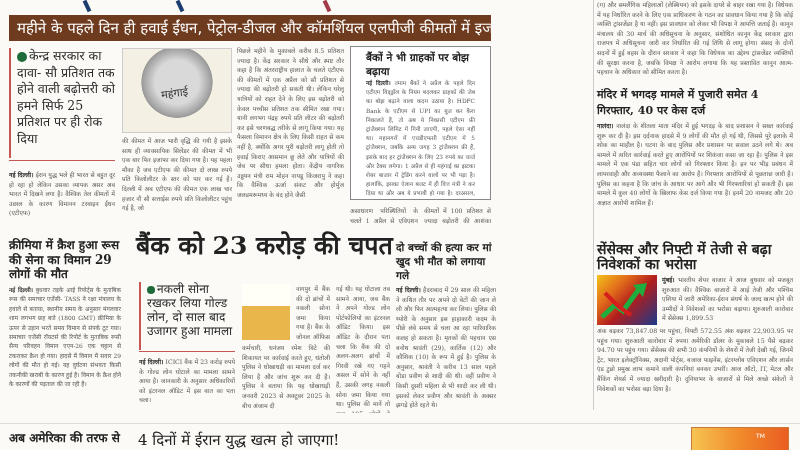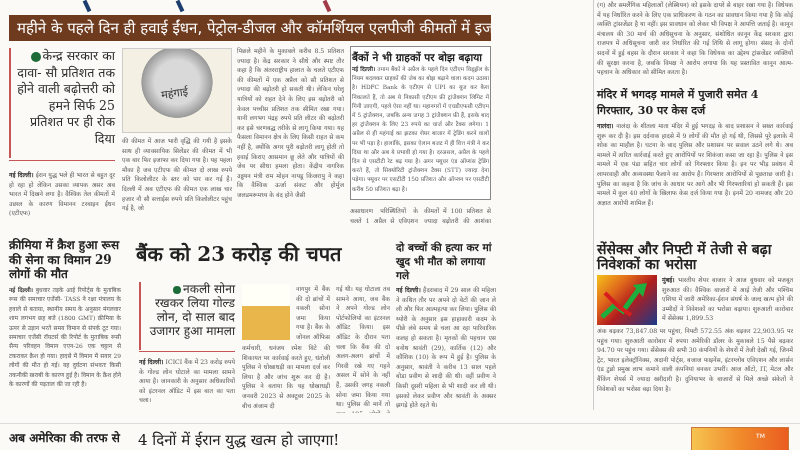--- a/index.html
+++ b/index.html
@@ -3,21 +3,21 @@
 <meta charset="utf-8">
 <style>
   * { box-sizing: border-box; margin: 0; padding: 0; }
   html, body { width: 800px; height: 450px; overflow: hidden; background: #fbfaf6; }
   body { font-family: "DejaVu Sans", sans-serif; color: #333; position: relative; }
   .abs { position: absolute; }
   .body-text { font-family: "DejaVu Serif", serif; font-size: 6.2px; line-height: 9.6px; color: #555; text-align: justify; }
   .dateline { font-weight: bold; color: #333; }
   .banner { left: 9px; top: 15px; width: 482px; height: 26px; background: #6e3b1f; color: #fff; font-size: 15px; line-height: 26px; padding-left: 8px; white-space: nowrap; overflow: hidden; }
   .topdecor { top: 0; height: 12px; width: 4px; transform: rotate(-25deg); }
-  .pullquote { border-left: 2px solid #c65555; padding-left: 6px; font-family: "DejaVu Serif", serif; color: #2a2a2a; text-align: right; }
+  .pullquote { border-left: 2px solid #c65555; padding-left: 6px; font-family: "DejaVu Serif", serif; color: #2a2a2a; }
   .bullet { display: inline-block; width: 10px; height: 10px; border-radius: 50%; background: #1e6b3a; vertical-align: middle; margin-right: 2px; }
   .head2 { font-family: "DejaVu Serif", serif; color: #222; font-weight: bold; }
   .boxed { border: 1px solid #888; background: #fff; }
   .vrule { width: 1px; background: #ccc; }
   .img-mahangai { background: radial-gradient(circle at 50% 40%, #d9d9d9 0 30%, #9a9a9a 48%, #f4f0e4 49%), #f4f0e4; border: 1px solid #ccc; }
   .img-mahangai span { position: absolute; left: 38px; top: 36px; font-family: "DejaVu Serif", serif; font-size: 11px; color: #333; transform: rotate(-8deg); }
   .gold { background: linear-gradient(180deg, #fffef7 0 40%, #e8b64a 40% 100%); }
   .stock-img { background: linear-gradient(135deg, #f5c21b 0%, #e06a1b 30%, #b21d1d 55%, #1a3a8a 100%); }
   .ad { background: linear-gradient(90deg, #f6c451, #f08a2a 50%, #ea5d21); border: 1px solid #c9783a; }
 </style>
@@ -45,54 +45,54 @@
 </div>
 
 <div class="abs body-text" style="left:122px;top:136px;width:110px;height:88px;overflow:hidden;">
   <span>की कीमत में आज भारी वृद्धि की गयी है इसके साथ ही व्यावसायिक सिलेंडर की कीमत में भी एक बार फिर इजाफा कर दिया गया है। यह पहला मौका है जब एटीएफ की कीमत दो लाख रुपये प्रति किलोलीटर के स्तर को पार कर गई है। दिल्ली में अब एटीएफ की कीमत एक लाख चार हजार नौ सौ सत्ताईस रुपये प्रति किलोलीटर पहुंच गई है, जो</span>
 </div>
 
 <div class="abs body-text" style="left:237px;top:46px;width:107px;height:178px;overflow:hidden;">
   <span>पिछले महीने के मुकाबले करीब 8.5 प्रतिशत ज्यादा है। केंद्र सरकार ने सीधे और स्पष्ट तौर कहा है कि अंतरराष्ट्रीय हालात के चलते एटीएफ की कीमतों में एक अप्रैल को सौ प्रतिशत से ज्यादा की बढ़ोतरी हो सकती थी। लेकिन घरेलू यात्रियों को राहत देने के लिए इस बढ़ोतरी को केवल पच्चीस प्रतिशत तक सीमित रखा गया। यानी लगभग पंद्रह रुपये प्रति लीटर की बढ़ोतरी कर इसे चरणबद्ध तरीके से लागू किया गया। यह फैसला विमानन क्षेत्र के लिए किसी राहत से कम नहीं है, क्योंकि अगर पूरी बढ़ोतरी लागू होती तो हवाई किराए आसमान छू लेते और यात्रियों की जेब पर सीधा हमला होता। केंद्रीय नागरिक उड्डयन मंत्री राम मोहन नायडू किंजरापु ने कहा कि वैश्विक ऊर्जा संकट और होर्मुज जलडमरूमध्य के बंद होने जैसी</span>
 </div>
 
-<div class="abs boxed" style="left:350px;top:46px;width:141px;height:154px;padding:3px 1px;overflow:hidden;">
+<div class="abs boxed" style="left:350px;top:46px;width:141px;height:154px;padding:3px 15px;overflow:hidden;">
   <div class="head2" style="font-size:10.5px;line-height:14px;margin-bottom:1px;">बैंकों ने भी ग्राहकों पर बोझ बढ़ाया</div>
   <div class="body-text" style="font-size:5.8px;line-height:9.2px;">
     <span class="dateline">नई दिल्ली।</span>
     <span>तमाम बैंकों ने अप्रैल के पहले दिन एटीएम विड्ड्रॉल के नियम बदलकर ग्राहकों की जेब का बोझ बढ़ाने वाला कदम उठाया है। HDFC Bank के एटीएम से UPI का यूज कर कैश निकालते हैं, तो अब ये निकासी एटीएम फ्री ट्रांजैक्शन लिमिट में गिनी जाएगी, पहले ऐसा नहीं था। महानगरों में एचडीएफसी एटीएम में 5 ट्रांजैक्शन, जबकि अन्य जगह 3 ट्रांजैक्शन फ्री हैं, इसके बाद हर ट्रांजैक्शन के लिए 23 रुपये का चार्ज और टैक्स लगेगा। 1 अप्रैल से ही महंगाई का झटका शेयर बाजार में ट्रेडिंग करने वालों पर भी पड़ा है। हालांकि, इसका ऐलान बजट में ही वित्त मंत्री ने कर दिया था और अब ये प्रभावी हो गया है। दरअसल, अप्रैल के पहले दिन से एसटीटी रेट बढ़ गया है। अगर फ्यूचर एंड ऑप्शंस ट्रेडिंग करते हैं, तो सिक्योरिटी ट्रांजैक्शन टैक्स (STT) ज्यादा देना पड़ेगा। फ्यूचर पर एसटीटी 150 प्रतिशत और ऑप्शन पर एसटीटी करीब 50 प्रतिशत बढ़ा है।</span>
   </div>
 </div>
 
 <div class="abs body-text" style="left:350px;top:206px;width:68px;height:20px;overflow:hidden;">
   <span>असाधारण परिस्थितियों के चलते 1 अप्रैल से एविएशन टर्बाइन फ्यूल की</span>
 </div>
 <div class="abs body-text" style="left:424px;top:206px;width:67px;height:20px;overflow:hidden;">
   <span>कीमतों में 100 प्रतिशत से ज्यादा बढ़ोतरी की आशंका थी।</span>
 </div>
 
 <div class="abs body-text" style="left:597px;top:0px;width:196px;height:84px;overflow:hidden;">
   <span>(ग) और समलैंगिक महिलाओं (लेस्बियन) को इसके दायरे से बाहर रखा गया है। विधेयक में यह निर्धारित करने के लिए एक प्राधिकरण के गठन का प्रावधान किया गया है कि कोई व्यक्ति ट्रांसजेंडर है या नहीं। इस प्रावधान को लेकर भी विपक्ष ने आपत्ति जताई है। कानून मंत्रालय की 30 मार्च की अधिसूचना के अनुसार, संशोधित कानून केंद्र सरकार द्वारा राजपत्र में अधिसूचना जारी कर निर्धारित की गई तिथि से लागू होगा। संसद के दोनों सदनों में हुई बहस के दौरान सरकार ने कहा कि विधेयक का उद्देश्य ट्रांसजेंडर व्यक्तियों की सुरक्षा करना है, जबकि विपक्ष ने आरोप लगाया कि यह प्रस्तावित कानून आत्म-पहचान के अधिकार को सीमित करता है।</span>
 </div>
 
 <div class="abs vrule" style="left:593px;top:0;height:410px;"></div>
 
-<div class="abs head2" style="left:597px;top:87px;width:196px;font-size:11px;line-height:16px;">मंदिर में भगदड़ मामले में पुजारी समेत 4 गिरफ्तार, 30 पर केस दर्ज</div>
+<div class="abs head2" style="left:597px;top:87px;width:196px;font-size:11px;line-height:16px;">मंदिर में भगदड़ मामले में पुजारी समेत 4 गिरफ्तार, 40 पर केस दर्ज</div>
 <div class="abs body-text" style="left:597px;top:121px;width:196px;height:106px;overflow:hidden;">
   <span class="dateline">नालंदा।</span>
   <span>नालंदा के शीतला माता मंदिर में हुई भगदड़ के बाद प्रशासन ने सख्त कार्रवाई शुरू कर दी है। इस दर्दनाक हादसे में 9 लोगों की मौत हो गई थी, जिससे पूरे इलाके में शोक का माहौल है। घटना के बाद पुलिस और प्रशासन पर सवाल उठने लगे थे। अब मामले में त्वरित कार्रवाई करते हुए आरोपियों पर शिकंजा कसा जा रहा है। पुलिस ने इस मामले में एक पंडा सहित चार लोगों को गिरफ्तार किया है। इन पर भीड़ प्रबंधन में लापरवाही और अव्यवस्था फैलाने का आरोप है। गिरफ्तार आरोपियों से पूछताछ जारी है। पुलिस का कहना है कि जांच के आधार पर आगे और भी गिरफ्तारियां हो सकती हैं। इस मामले में कुल 40 लोगों के खिलाफ केस दर्ज किया गया है। इनमें 20 नामजद और 20 अज्ञात आरोपी शामिल हैं।</span>
 </div>
 
 <div class="abs head2" style="left:9px;top:238px;width:112px;font-size:12px;line-height:14.5px;">क्रीमिया में क्रैश हुआ रूस की सेना का विमान 29 लोगों की मौत</div>
 <div class="abs body-text" style="left:9px;top:285px;width:112px;height:128px;overflow:hidden;font-size:5.9px;line-height:9.4px;">
   <span class="dateline">नई दिल्ली।</span>
   <span>बुधवार तड़के आई रिपोर्ट्स के मुताबिक रूस की समाचार एजेंसी- TASS ने रक्षा मंत्रालय के हवाले से बताया, स्थानीय समय के अनुसार मंगलवार शाम लगभग छह बजे (1800 GMT) क्रीमिया के ऊपर से उड़ान भरते समय विमान से संपर्क टूट गया। समाचार एजेंसी रॉयटर्स की रिपोर्ट के मुताबिक रूसी सैन्य परिवहन विमान एएन-26 एक चट्टान से टकराकर क्रैश हो गया। हादसे में विमान में सवार 29 लोगों की मौत हो गई। यह दुर्घटना संभवतः किसी तकनीकी खराबी के कारण हुई है। विमान के क्रैश होने के कारणों की पड़ताल की जा रही है।</span>
 </div>
 
-<div class="abs head2" style="left:136px;top:236px;width:290px;font-size:20px;line-height:36px;white-space:nowrap;">बैंक को 23 करोड़ की चपत</div>
+<div class="abs head2" style="left:136px;top:228px;width:290px;font-size:25px;line-height:36px;white-space:nowrap;">बैंक को 23 करोड़ की चपत</div>
 
 <div class="abs pullquote" style="left:139px;top:282px;width:96px;height:68px;font-size:12px;line-height:14px;">
   <span class="bullet" style="width:8px;height:8px;"></span><span>नकली सोना रखकर लिया गोल्ड लोन, दो साल बाद उजागर हुआ मामला</span>
 </div>
 <div class="abs" style="left:139px;top:351px;width:96px;height:1px;background:#c65555;"></div>
 
 <div class="abs body-text" style="left:139px;top:357px;width:96px;height:56px;overflow:hidden;">
   <span class="dateline">नई दिल्ली।</span>
   <span>ICICI बैंक में 23 करोड़ रुपये के गोल्ड लोन घोटाले का मामला सामने आया है। जानकारी के अनुसार अधिकारियों को इंटरनल ऑडिट में इस बात का पता चला।</span>
 </div>

